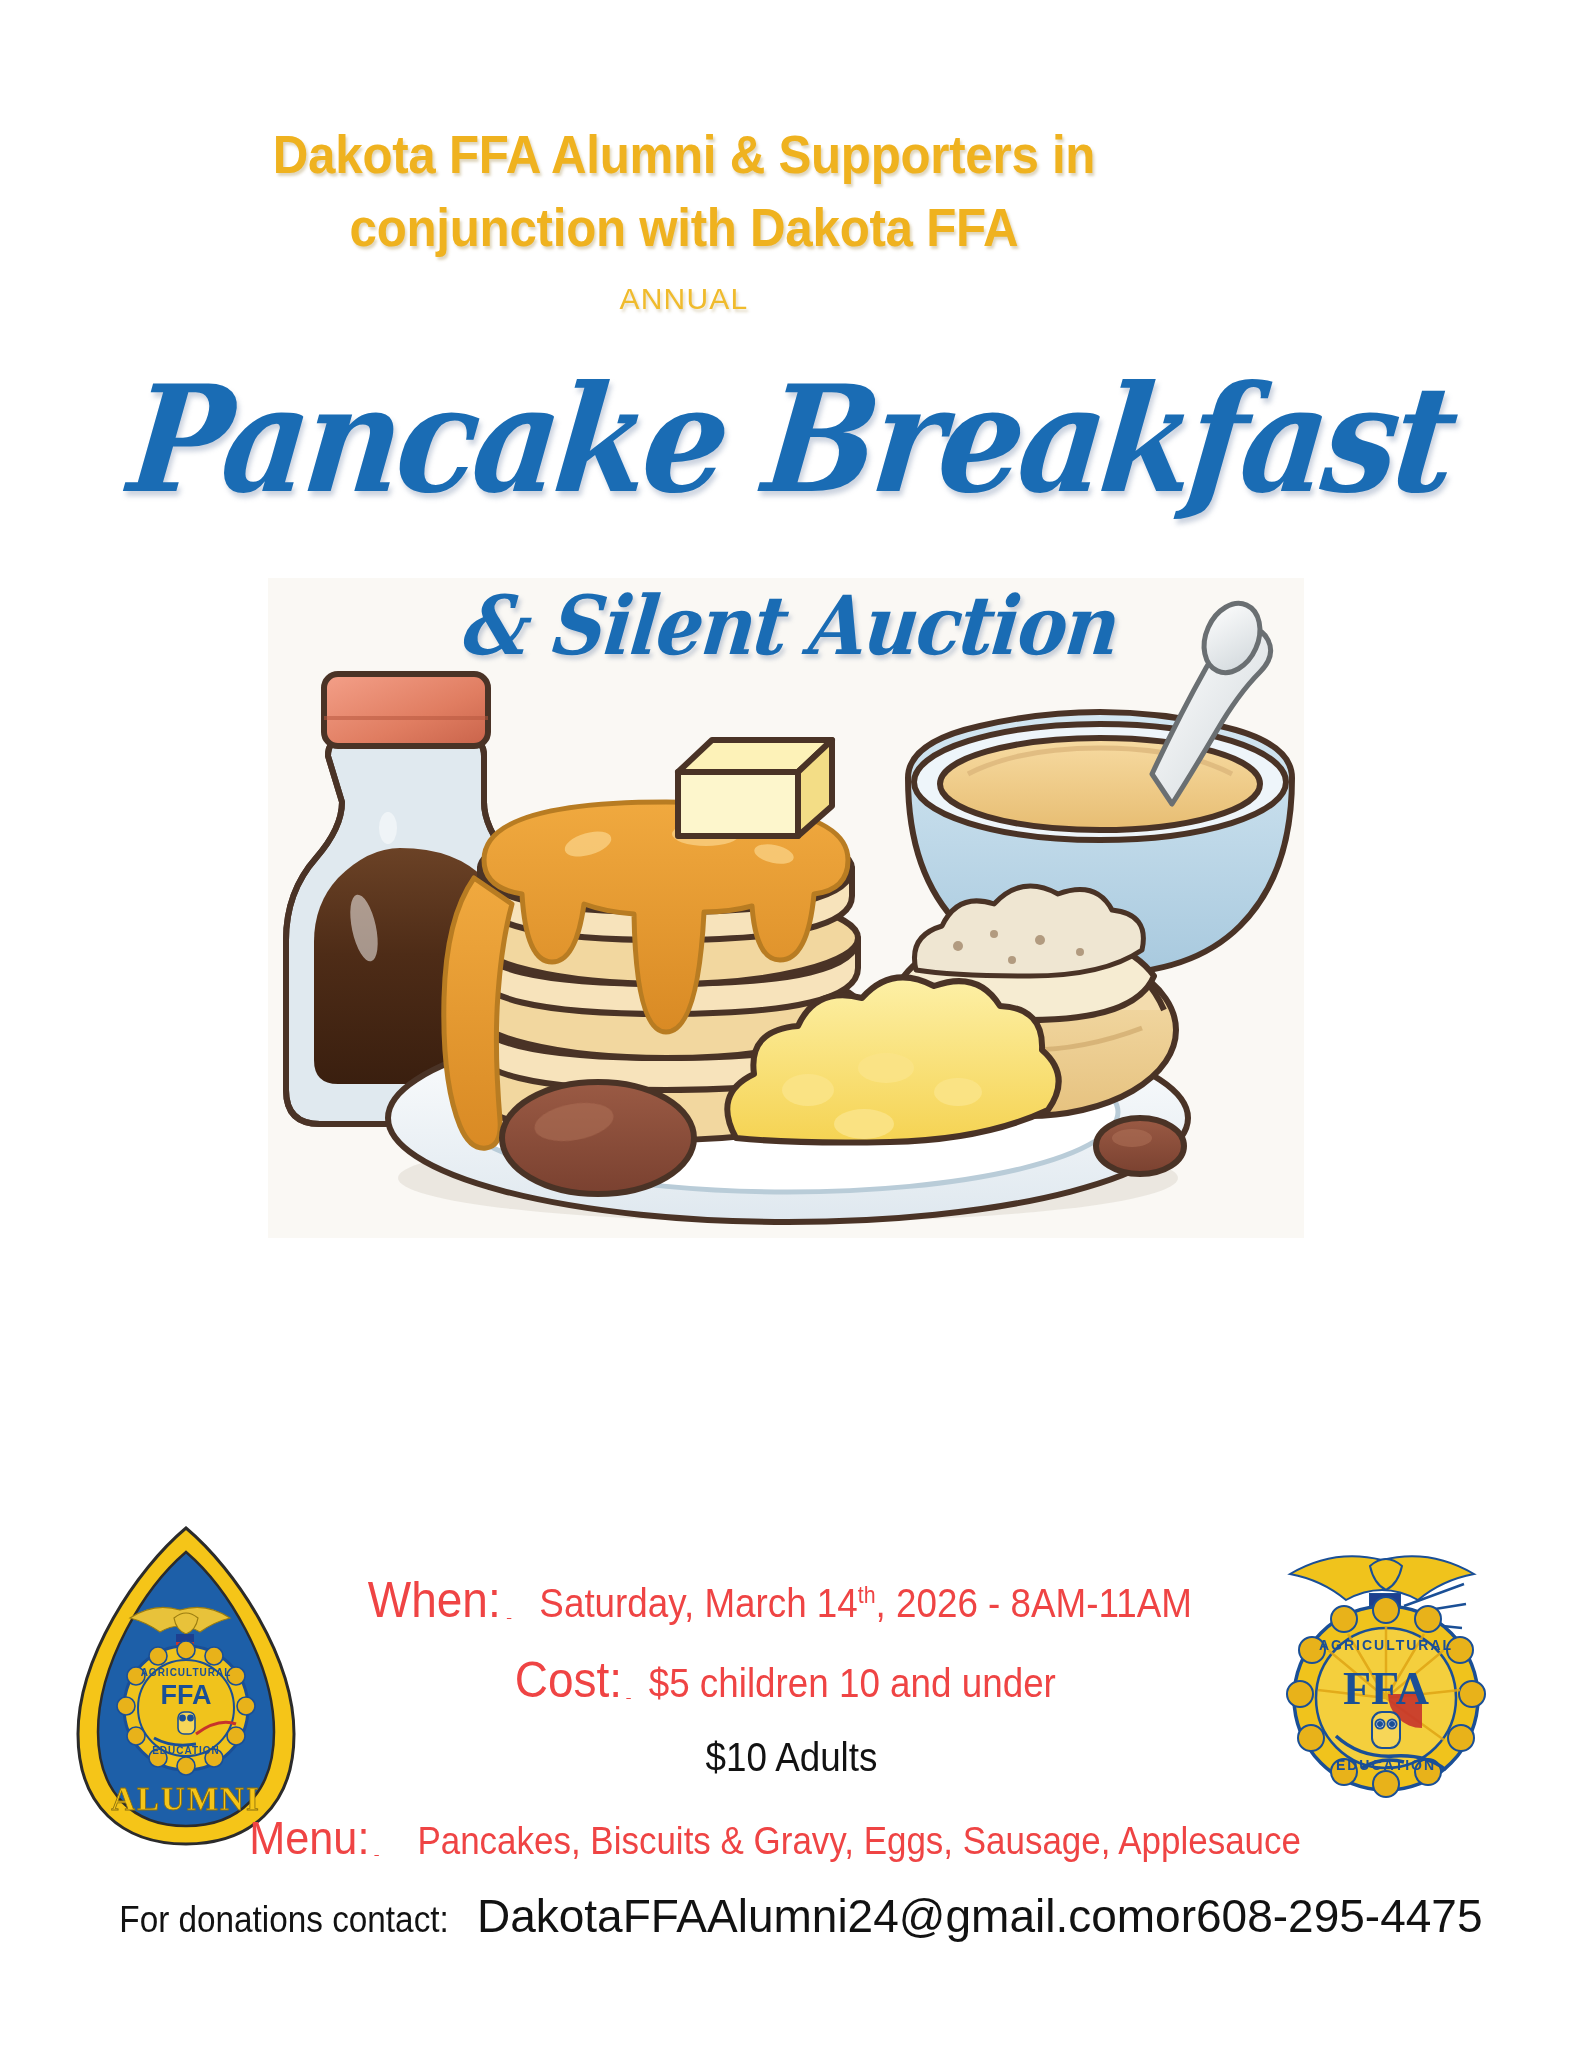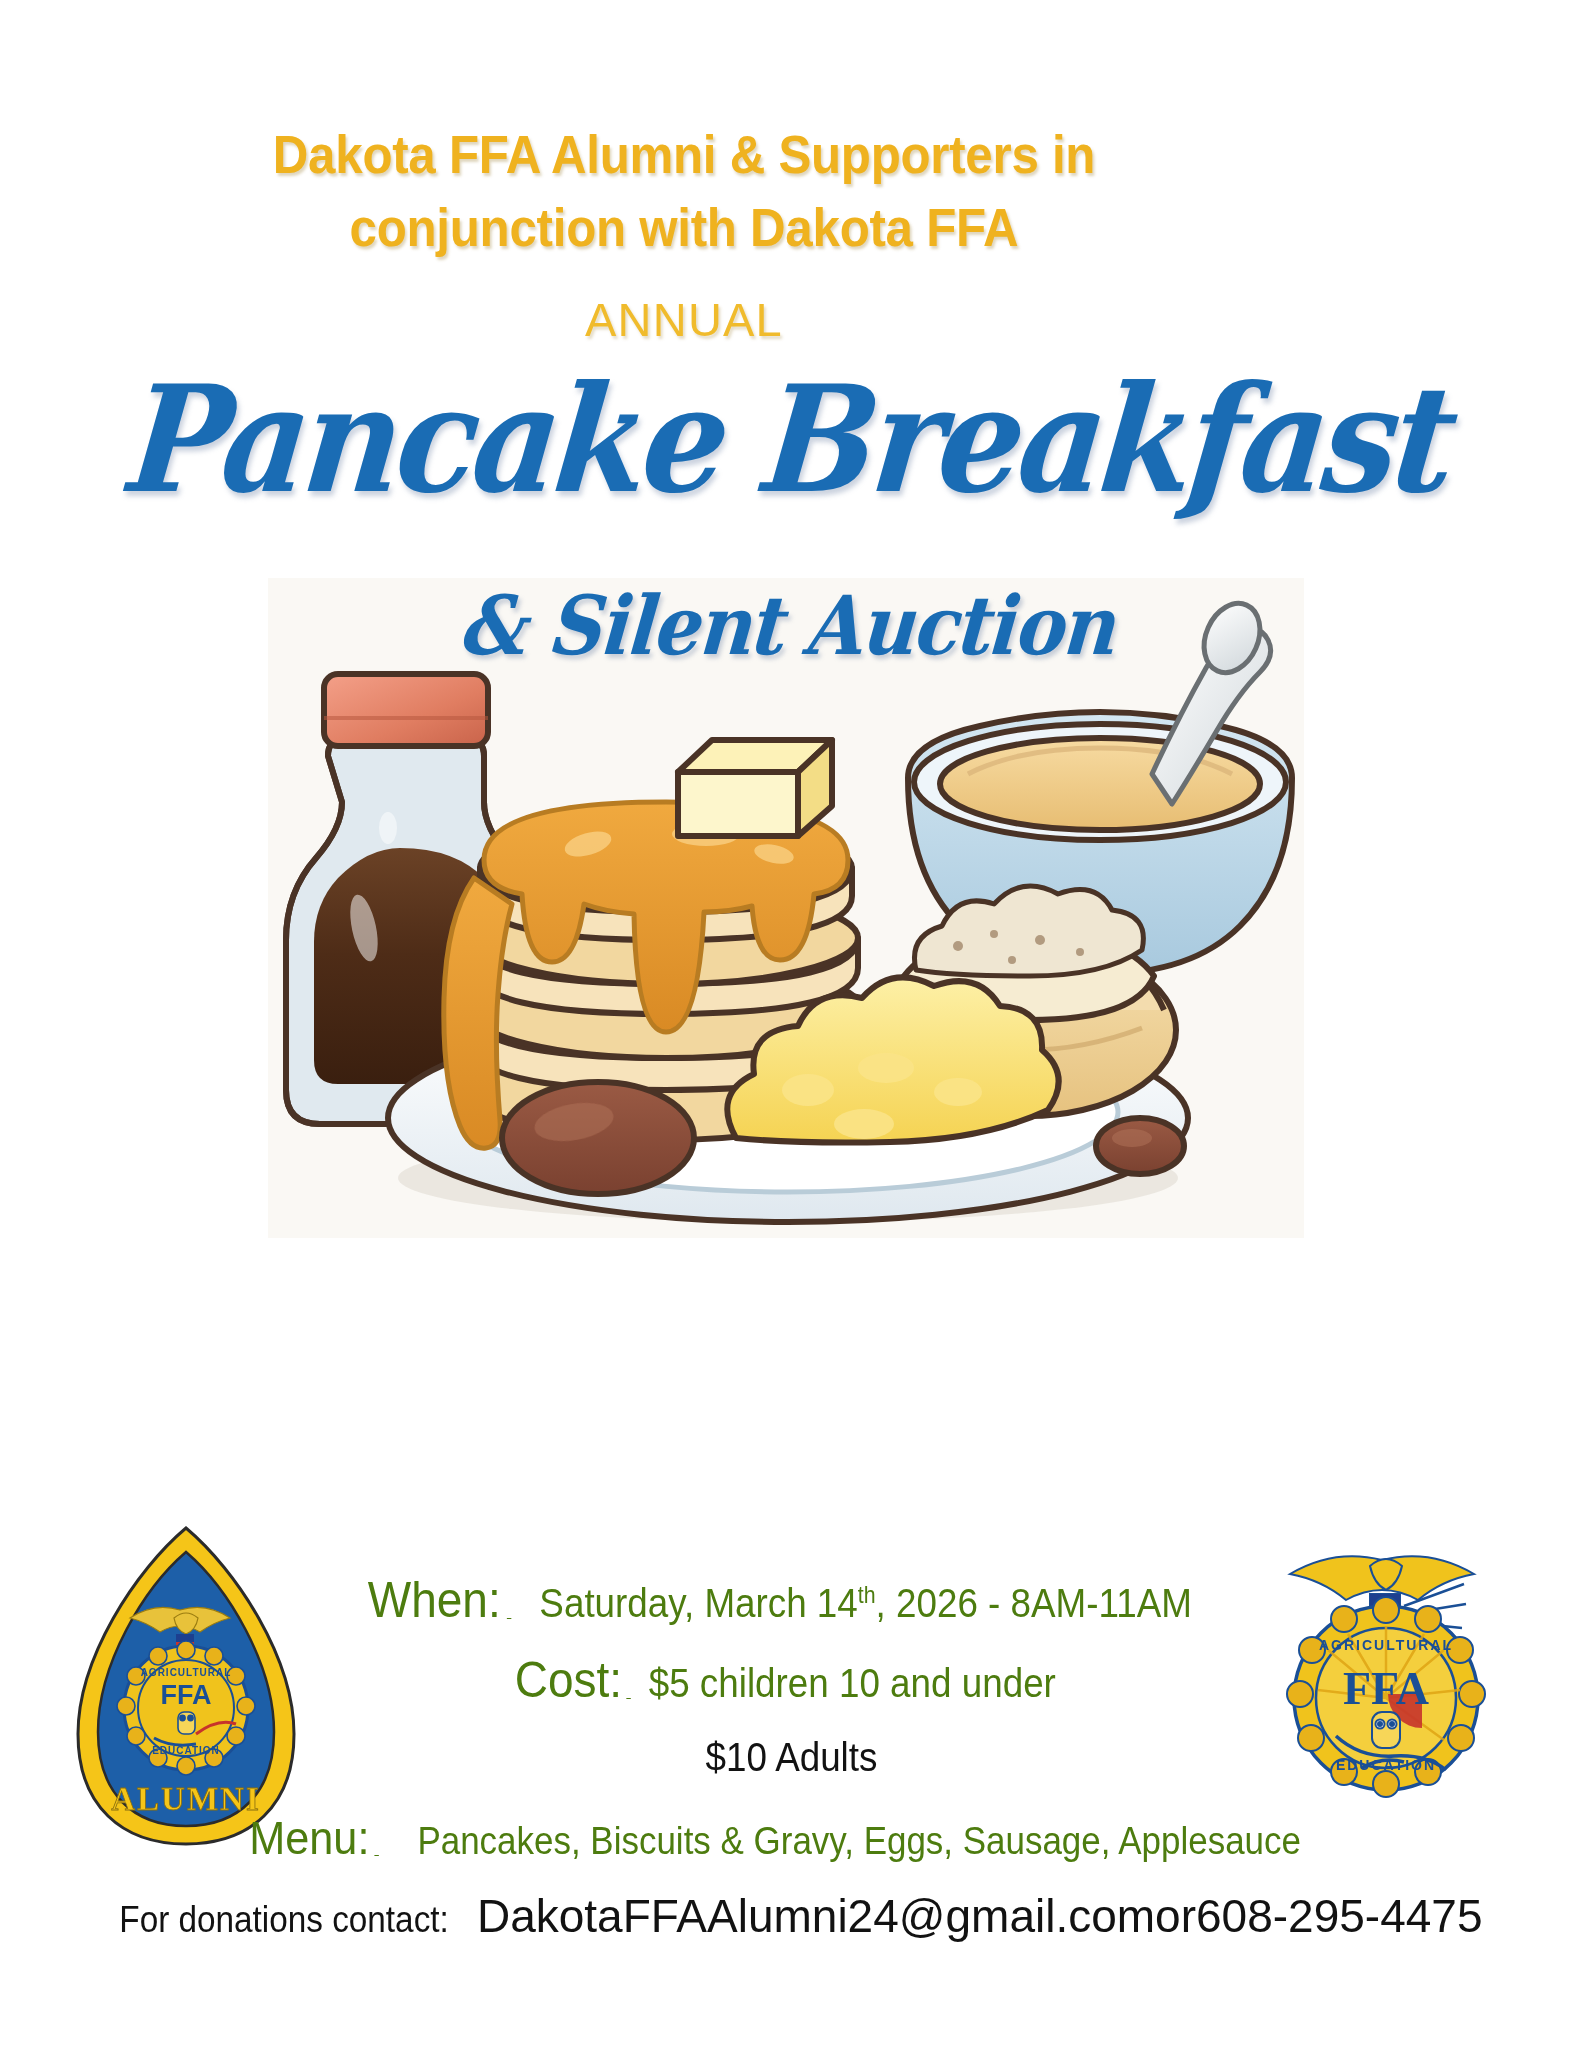--- a/index.html
+++ b/index.html
@@ -39,26 +39,26 @@
     line-height: 1.38;
     letter-spacing: -0.3px;
     color: #efb21f;
     text-shadow: 2px 3px 3px rgba(150,120,40,0.30);
     transform: scaleX(0.93);
   }
 
   .head-annual {
     font-family: "Liberation Sans", sans-serif;
     font-weight: 400;
-    font-size: 47px;
+    font-size: 30px;
     line-height: 1.35;
     letter-spacing: 1.2px;
     color: #f0bb2c;
     text-shadow: 2px 3px 3px rgba(150,120,40,0.26);
-    margin-top: 24px;
+    margin-top: 15px;
   }
 
   
   .script-wrap {
     position: absolute;
     top: 372px;
     left: 0;
     width: 1583px;
     text-align: center;
     pointer-events: none;
@@ -134,21 +134,21 @@
     left: 0;
     width: 1583px;
     text-align: center;
     z-index: 5;
   }
 
   .d-row {
     line-height: 1.0;
     margin-bottom: 30px;
     white-space: nowrap;
-    color: #4d7c0f;
+    color: #ef4444;
     text-decoration: underline;
   }
 
   .d-label {
     font-family: "Liberation Sans Narrow", "Liberation Sans", sans-serif;
     font-weight: 400;
     font-size: 50px;
     letter-spacing: 0px;
     transform: scaleX(0.92);
     display: inline-block;

